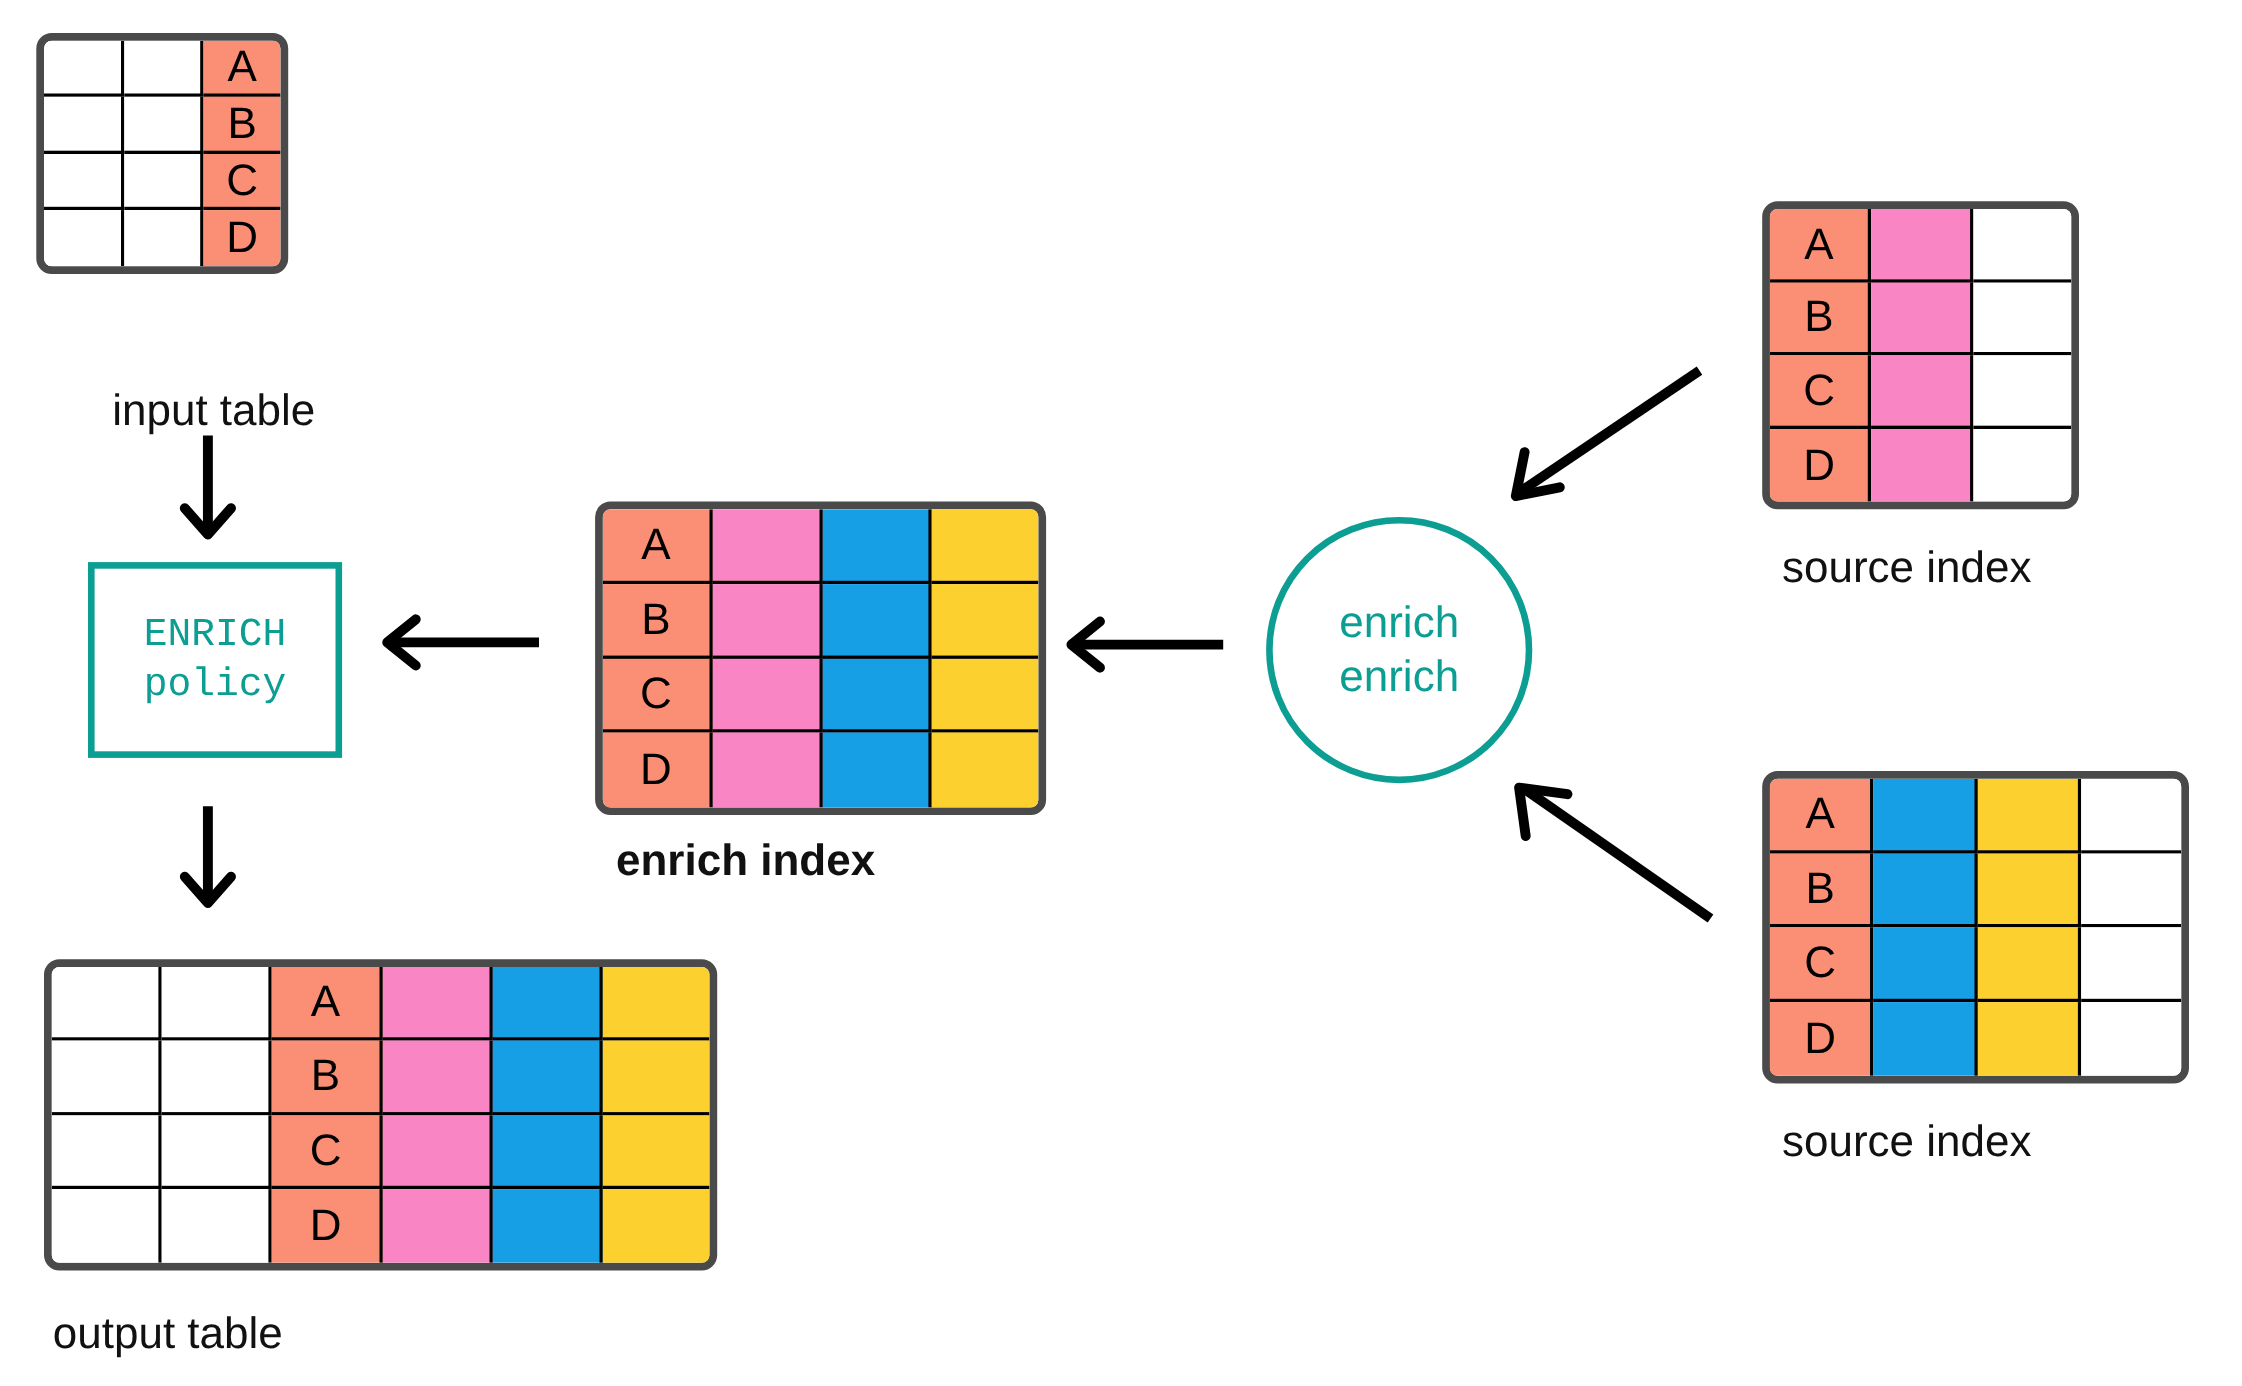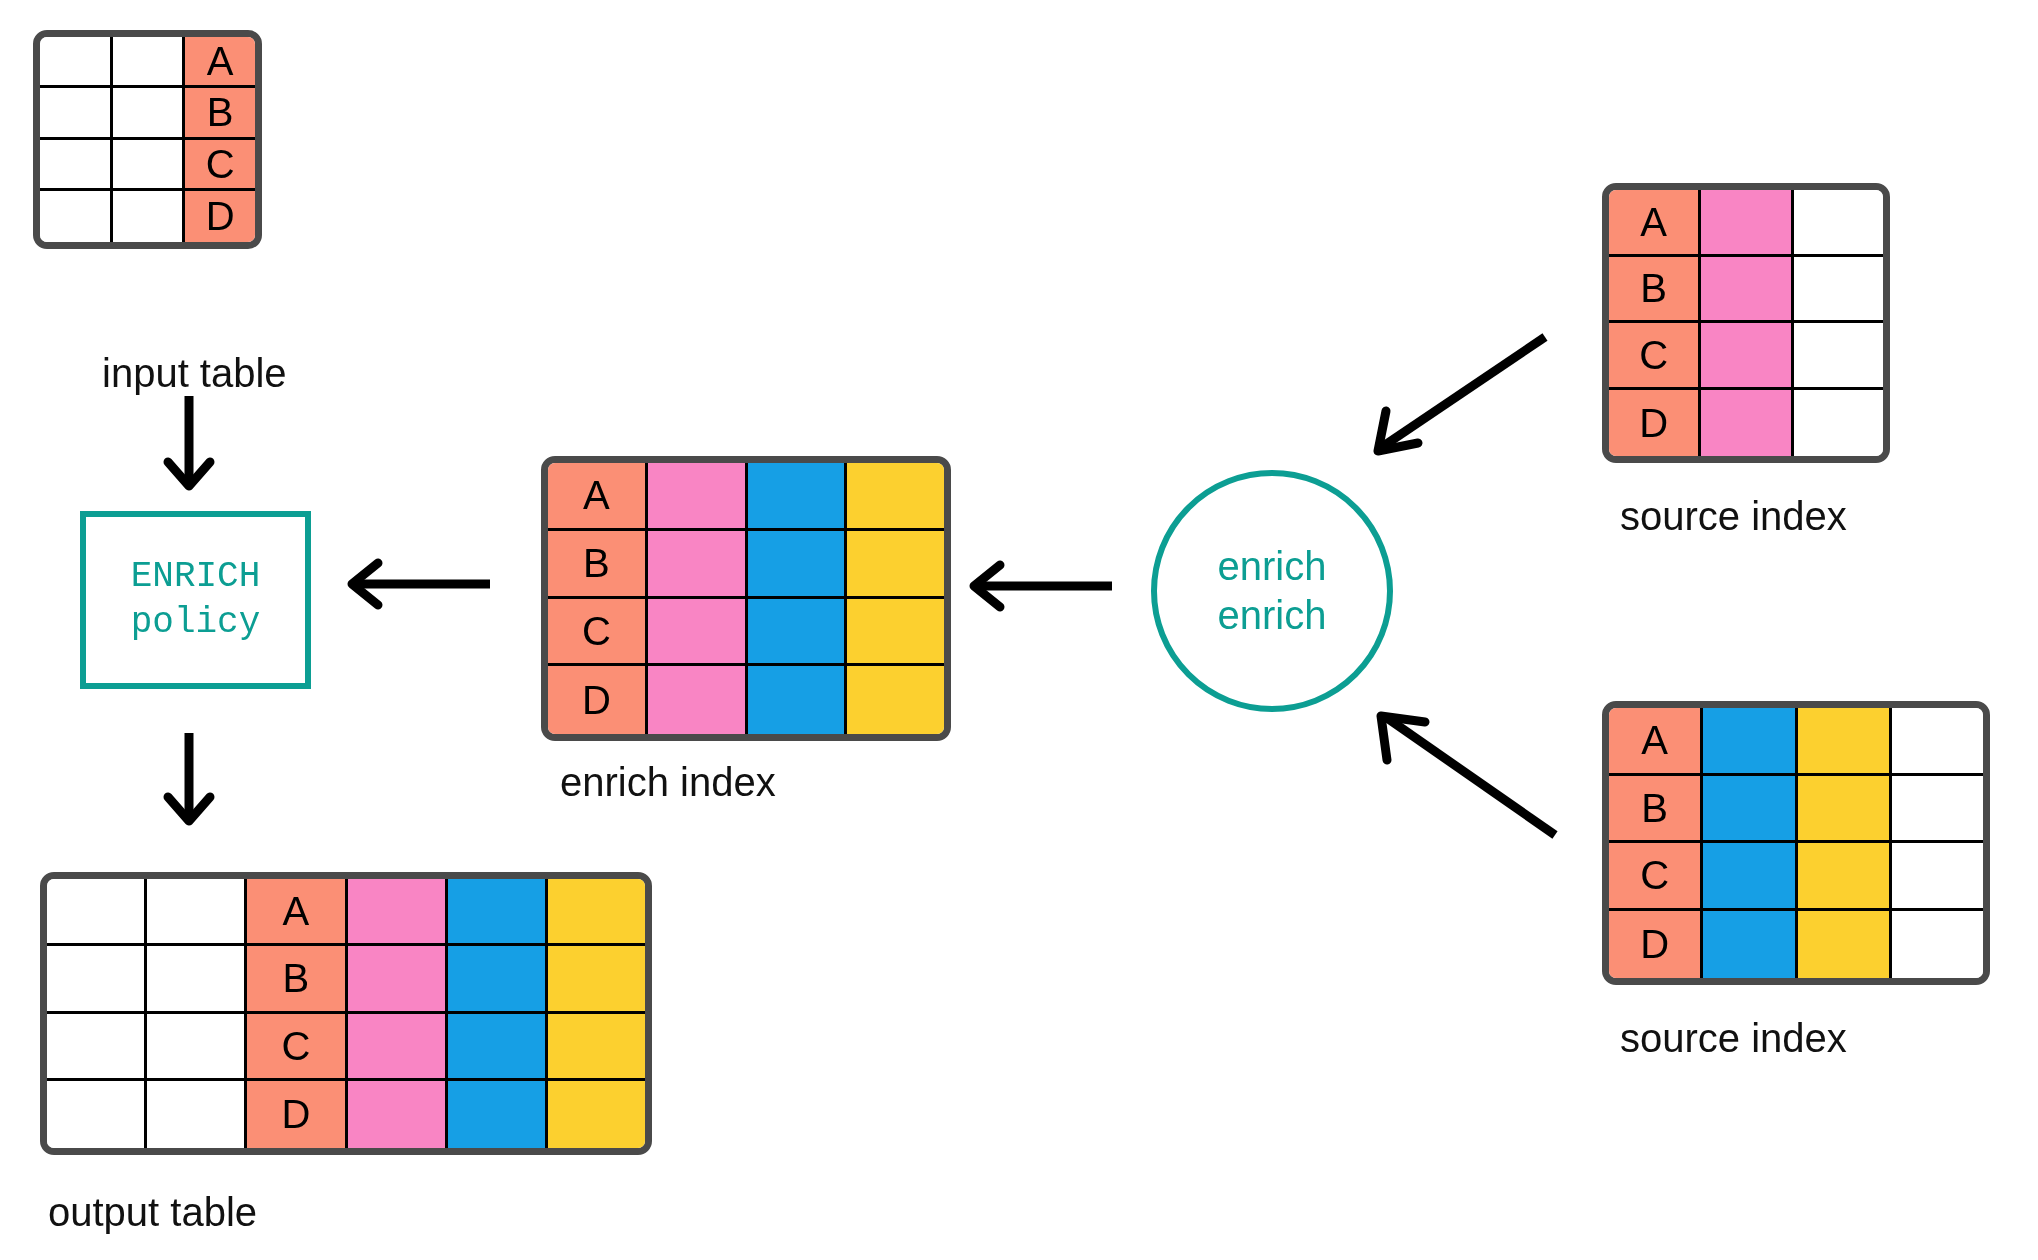--- a/index.html
+++ b/index.html
@@ -210,21 +210,21 @@
       <div class="tcell c-blue"></div>
       <div class="tcell c-yellow"></div>
     </div>
     <div class="trow">
       <div class="tcell c-salmon">D</div>
       <div class="tcell c-pink"></div>
       <div class="tcell c-blue"></div>
       <div class="tcell c-yellow"></div>
     </div>
   </div>
-  <div class="caption" style="left:560px; top:762px;">enrich index</div>
+  <div class="caption" style="left:560px; top:762px;font-weight:bold;">enrich index</div>
 
   <svg class="arrow-svg" style="left:962px; top:557px; width:160px; height:60px;" viewBox="0 0 160 60">
     <line x1="150" y1="29" x2="14" y2="29" stroke="#000000" stroke-width="9"></line>
     <path d="M 38 8 L 12 29 L 38 50" fill="none" stroke="#000000" stroke-width="9" stroke-linecap="round" stroke-linejoin="round"></path>
   </svg>
 
   <div class="policy-circle" style="left:1151px; top:470px; width:242px; height:242px;">
     <div>enrich</div>
     <div>enrich</div>
   </div>

